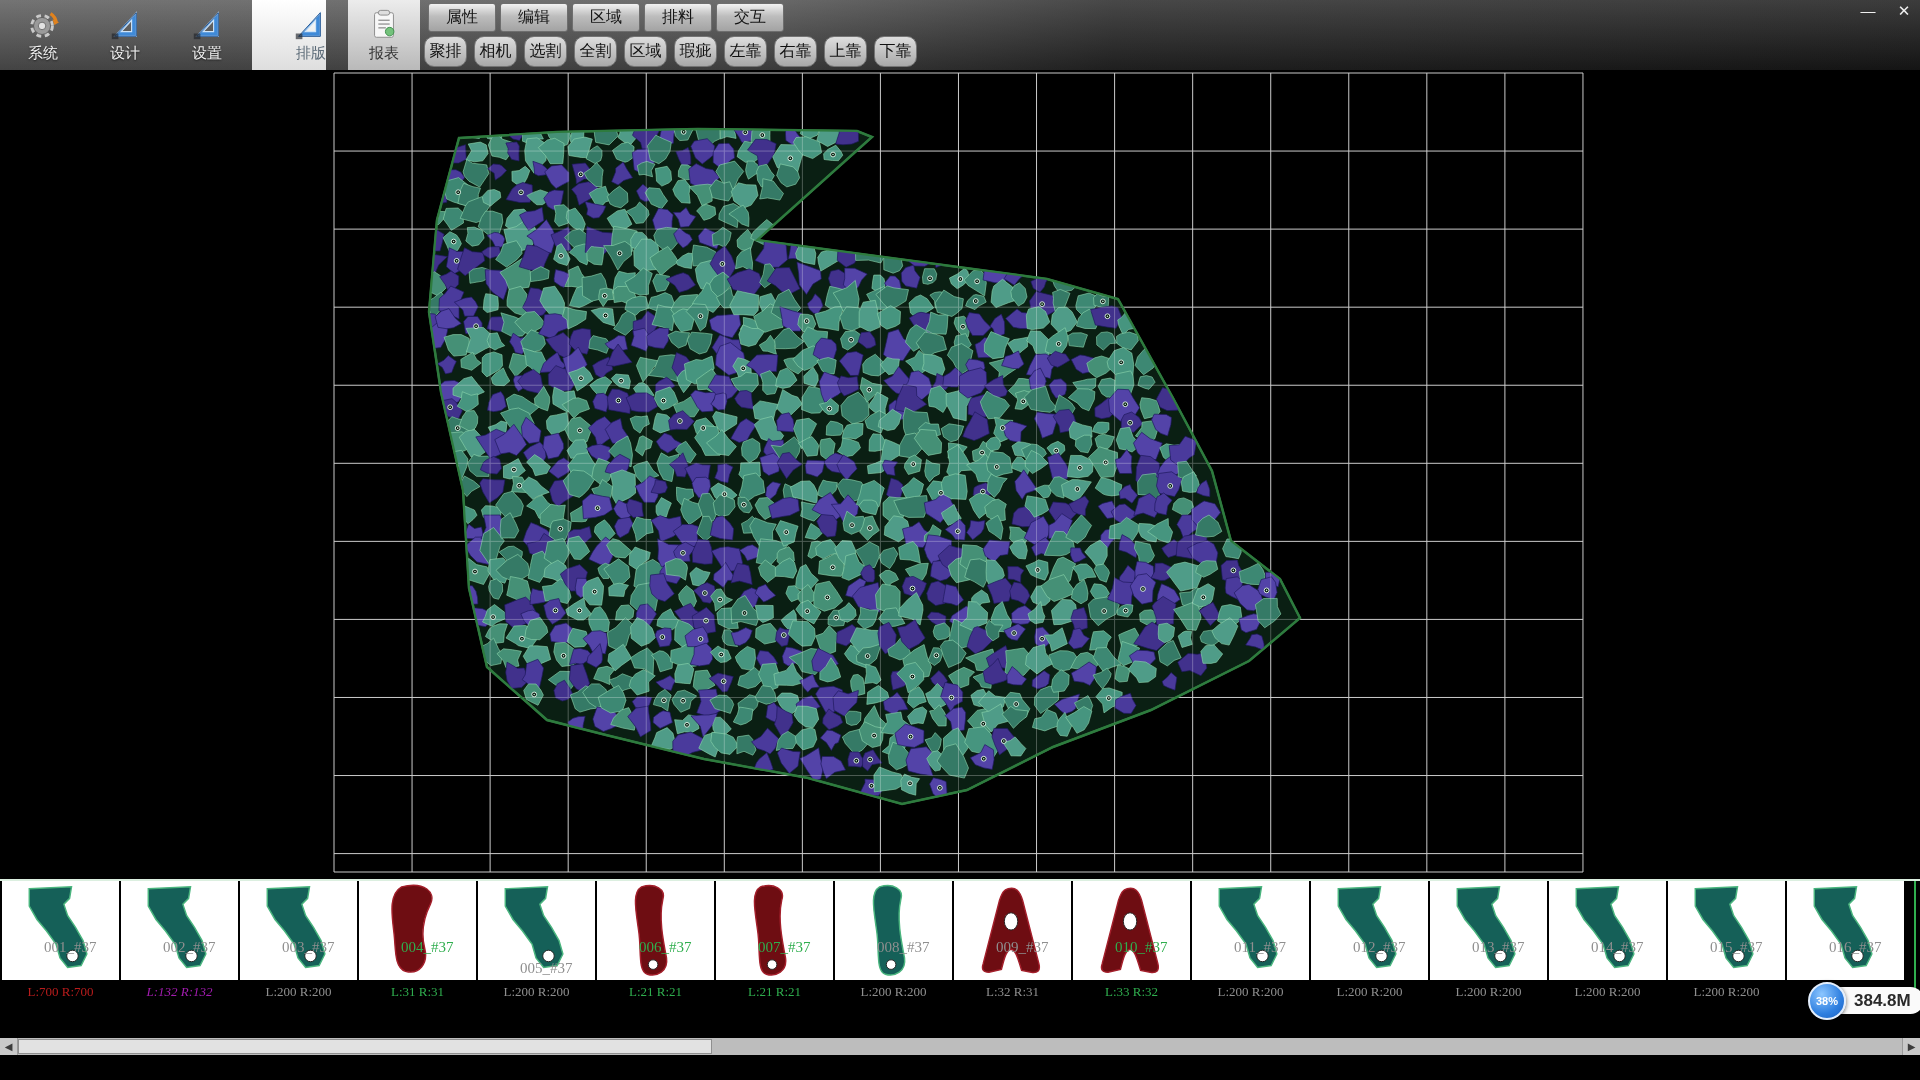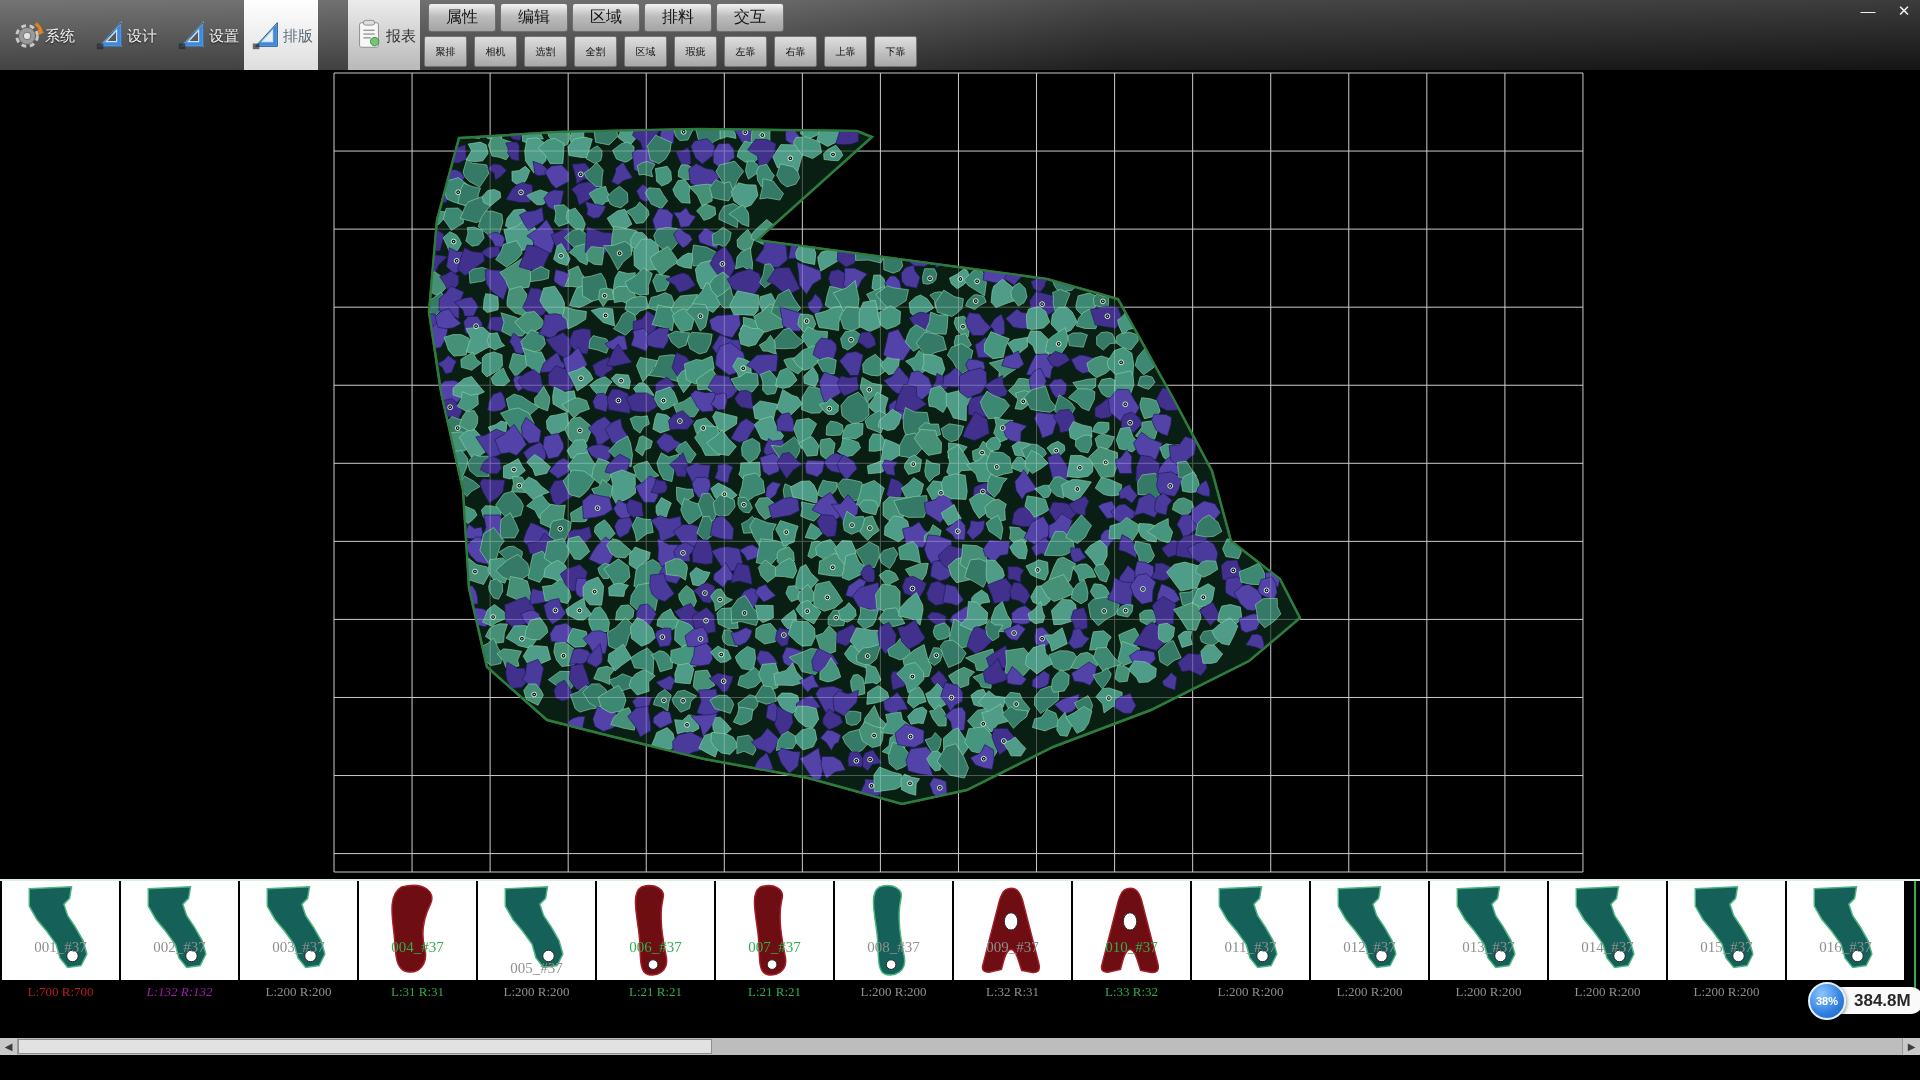--- a/index.html
+++ b/index.html
@@ -3,53 +3,53 @@
 <meta charset="utf-8">
 <style>
   html,body{margin:0;padding:0;background:#000;width:1920px;height:1080px;overflow:hidden;
     font-family:"Liberation Sans",sans-serif;position:relative;}
 
   
   .titlebar{position:absolute;top:0;left:0;width:1920px;height:70px;
     background-image:linear-gradient(rgba(255,255,255,.14),rgba(0,0,0,.28)),
       linear-gradient(90deg,#5d5d5d 0,#555 38%,#2a2a2a 58%,#1c1c1c 100%);
     border-bottom:1px solid #111;}
-  .main-tab{position:absolute;top:0;height:70px;width:74px;display:flex;flex-direction:row;
+  .main-tab{position:absolute;top:0;height:70px;width:74px;display:flex;flex-direction:column;
     align-items:center;justify-content:center;color:#f2f2f2;cursor:default;}
   .main-tab .tab-label{font-size:15px;margin-top:2px;font-family:"Liberation Serif",serif;
     text-shadow:0 1px 2px rgba(0,0,0,.7);}
   .main-tab.active{background:linear-gradient(#ffffff,#dedede);color:#5c6b78;}
   .main-tab.active .tab-label{text-shadow:none;}
   .main-tab.light{background:linear-gradient(#ececec,#b9b9b9);color:#333;width:72px;}
   .main-tab.light .tab-label{text-shadow:none;}
   .tab-icon{width:34px;height:34px;}
 
   .menu-tabs{position:absolute;left:428px;top:3px;display:flex;gap:4px;}
   .menu-btn{width:66px;height:27px;background:linear-gradient(#f2f2f2,#bdbdbd 45%,#a3a3a3);
     border:1px solid #6e6e6e;border-radius:3px;color:#141414;font-size:16px;
     display:flex;align-items:center;justify-content:center;font-family:"Liberation Serif",serif;}
   .tool-row{position:absolute;left:424px;top:36px;display:flex;gap:7px;}
   .tool-btn{width:41px;height:29px;background:linear-gradient(#dedede,#a8a8a8);
-    border:1px solid #747474;border-radius:2px;color:#101010;font-size:10px;
+    border:1px solid #747474;border-radius:10px;color:#101010;font-size:16px;
     display:flex;align-items:center;justify-content:center;font-family:"Liberation Serif",serif;}
 
   .win-controls{position:absolute;right:6px;top:2px;display:flex;gap:16px;color:#f0f0f0;}
   .win-btn{width:20px;height:18px;font-size:15px;line-height:18px;text-align:center;cursor:default;}
 
   
   .canvas-wrap{position:absolute;top:70px;left:0;width:1920px;height:809px;background:#000;}
 
   
   .strip{position:absolute;top:879px;left:0;width:1920px;height:123px;background:#000;
     border-top:2px solid #dcefe0;display:flex;gap:2px;padding-left:2px;box-sizing:border-box;}
   .strip::after{content:'';position:absolute;right:4px;top:0;bottom:0;width:2px;background:#2fae4e;}
   .cell{width:117px;height:99px;background:#ffffff;position:relative;flex:0 0 auto;}
   .cell svg{position:absolute;left:6px;top:2px;}
-  .pid{position:absolute;left:0;width:100%;top:58px;text-align:center;font-size:15px;
-    font-family:"Liberation Serif",serif;z-index:3;}
+  .pid{position:absolute;left:0;width:100%;top:58px;font-size:15px;
+    font-family:"Liberation Serif",serif;z-index:3;padding-left:42px;}
   .lr{position:absolute;left:0;width:100%;top:101px;height:20px;text-align:center;font-size:13px;
     line-height:20px;font-family:"Liberation Serif",serif;z-index:3;}
 
   
   .status-float{position:absolute;left:1808px;top:982px;height:37px;display:flex;align-items:center;z-index:6;}
   .progress-circle{position:relative;z-index:2;width:34px;height:34px;border-radius:50%;
     background:radial-gradient(circle at 35% 30%, #8cc6ff, #2e7fe0 60%, #1a5fc0);
     border:2px solid #e3eefc;color:#fff;font-size:11px;font-weight:bold;
     display:flex;align-items:center;justify-content:center;box-shadow:0 1px 4px rgba(0,0,0,.6);}
   .mem-pill{position:relative;z-index:1;margin-left:-18px;height:27px;line-height:27px;
@@ -89,21 +89,21 @@
         <div class="tab-label">设计</div>
       </div>
       <div class="main-tab" style="left: 170px;">
         <div class="tab-icon"><svg width="34" height="34" viewBox="0 0 36 36">
             <path d="M7 30 L30 30 L30 5 Z M14 25 L25 25 L25 13 Z" fill="#3f8ad8" fill-rule="evenodd" stroke="#cfe4f8" stroke-width="1.2"></path>
             <path d="M7 30 L30 30 L30 5 Z" fill="none" stroke="#1c4f8c" stroke-width="1"></path>
             <rect x="4" y="27" width="7" height="6" fill="#20242a" opacity="0.65"></rect>
           </svg></div>
         <div class="tab-label">设置</div>
       </div>
-      <div class="main-tab active" style="left: 244px;">
+      <div class="main-tab active" style="left: 252px; align-items: flex-end;">
         <div class="tab-icon"><svg width="34" height="34" viewBox="0 0 36 36">
             <path d="M7 30 L30 30 L30 5 Z M14 25 L25 25 L25 13 Z" fill="#3f8ad8" fill-rule="evenodd" stroke="#cfe4f8" stroke-width="1.2"></path>
             <path d="M7 30 L30 30 L30 5 Z" fill="none" stroke="#1c4f8c" stroke-width="1"></path>
             <rect x="4" y="27" width="7" height="6" fill="#20242a" opacity="0.65"></rect>
           </svg></div>
         <div class="tab-label">排版</div>
       </div>
       <div class="main-tab light" style="left: 348px;">
         <div class="tab-icon"><svg width="34" height="34" viewBox="0 0 36 36">
             <rect x="8" y="5" width="20" height="26" rx="2" fill="#f7f7f7" stroke="#8a8a8a"></rect>

